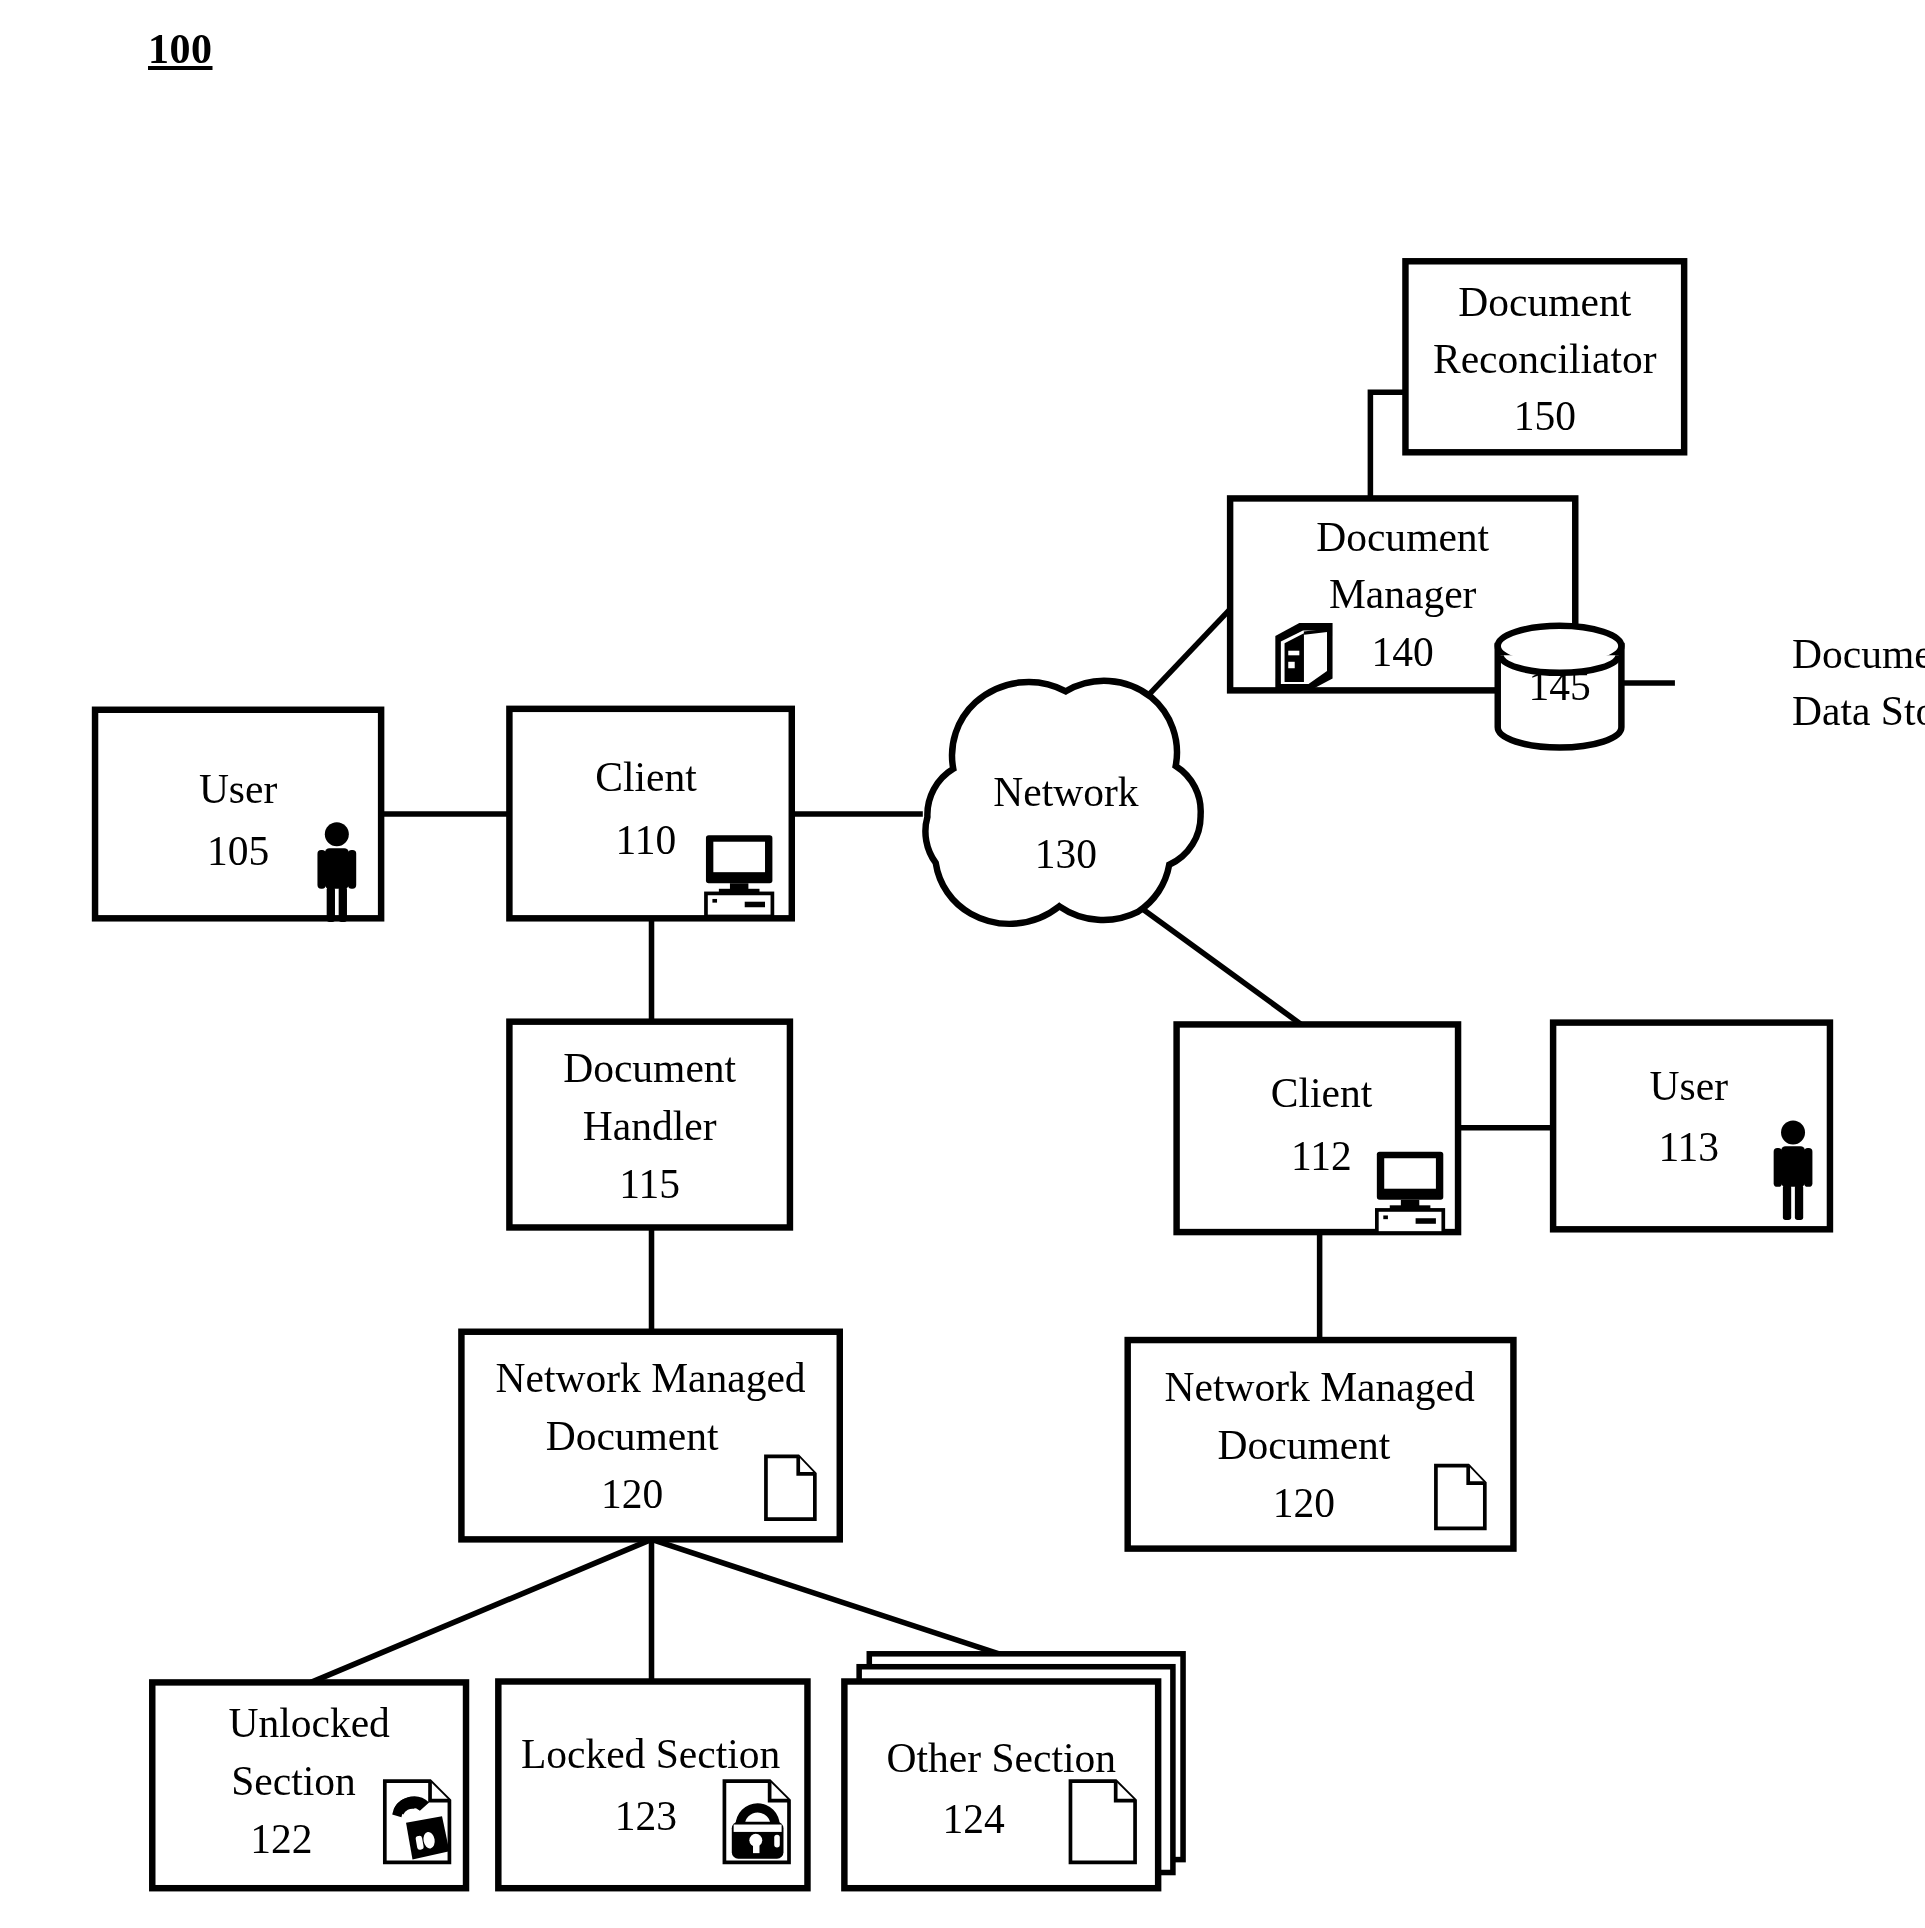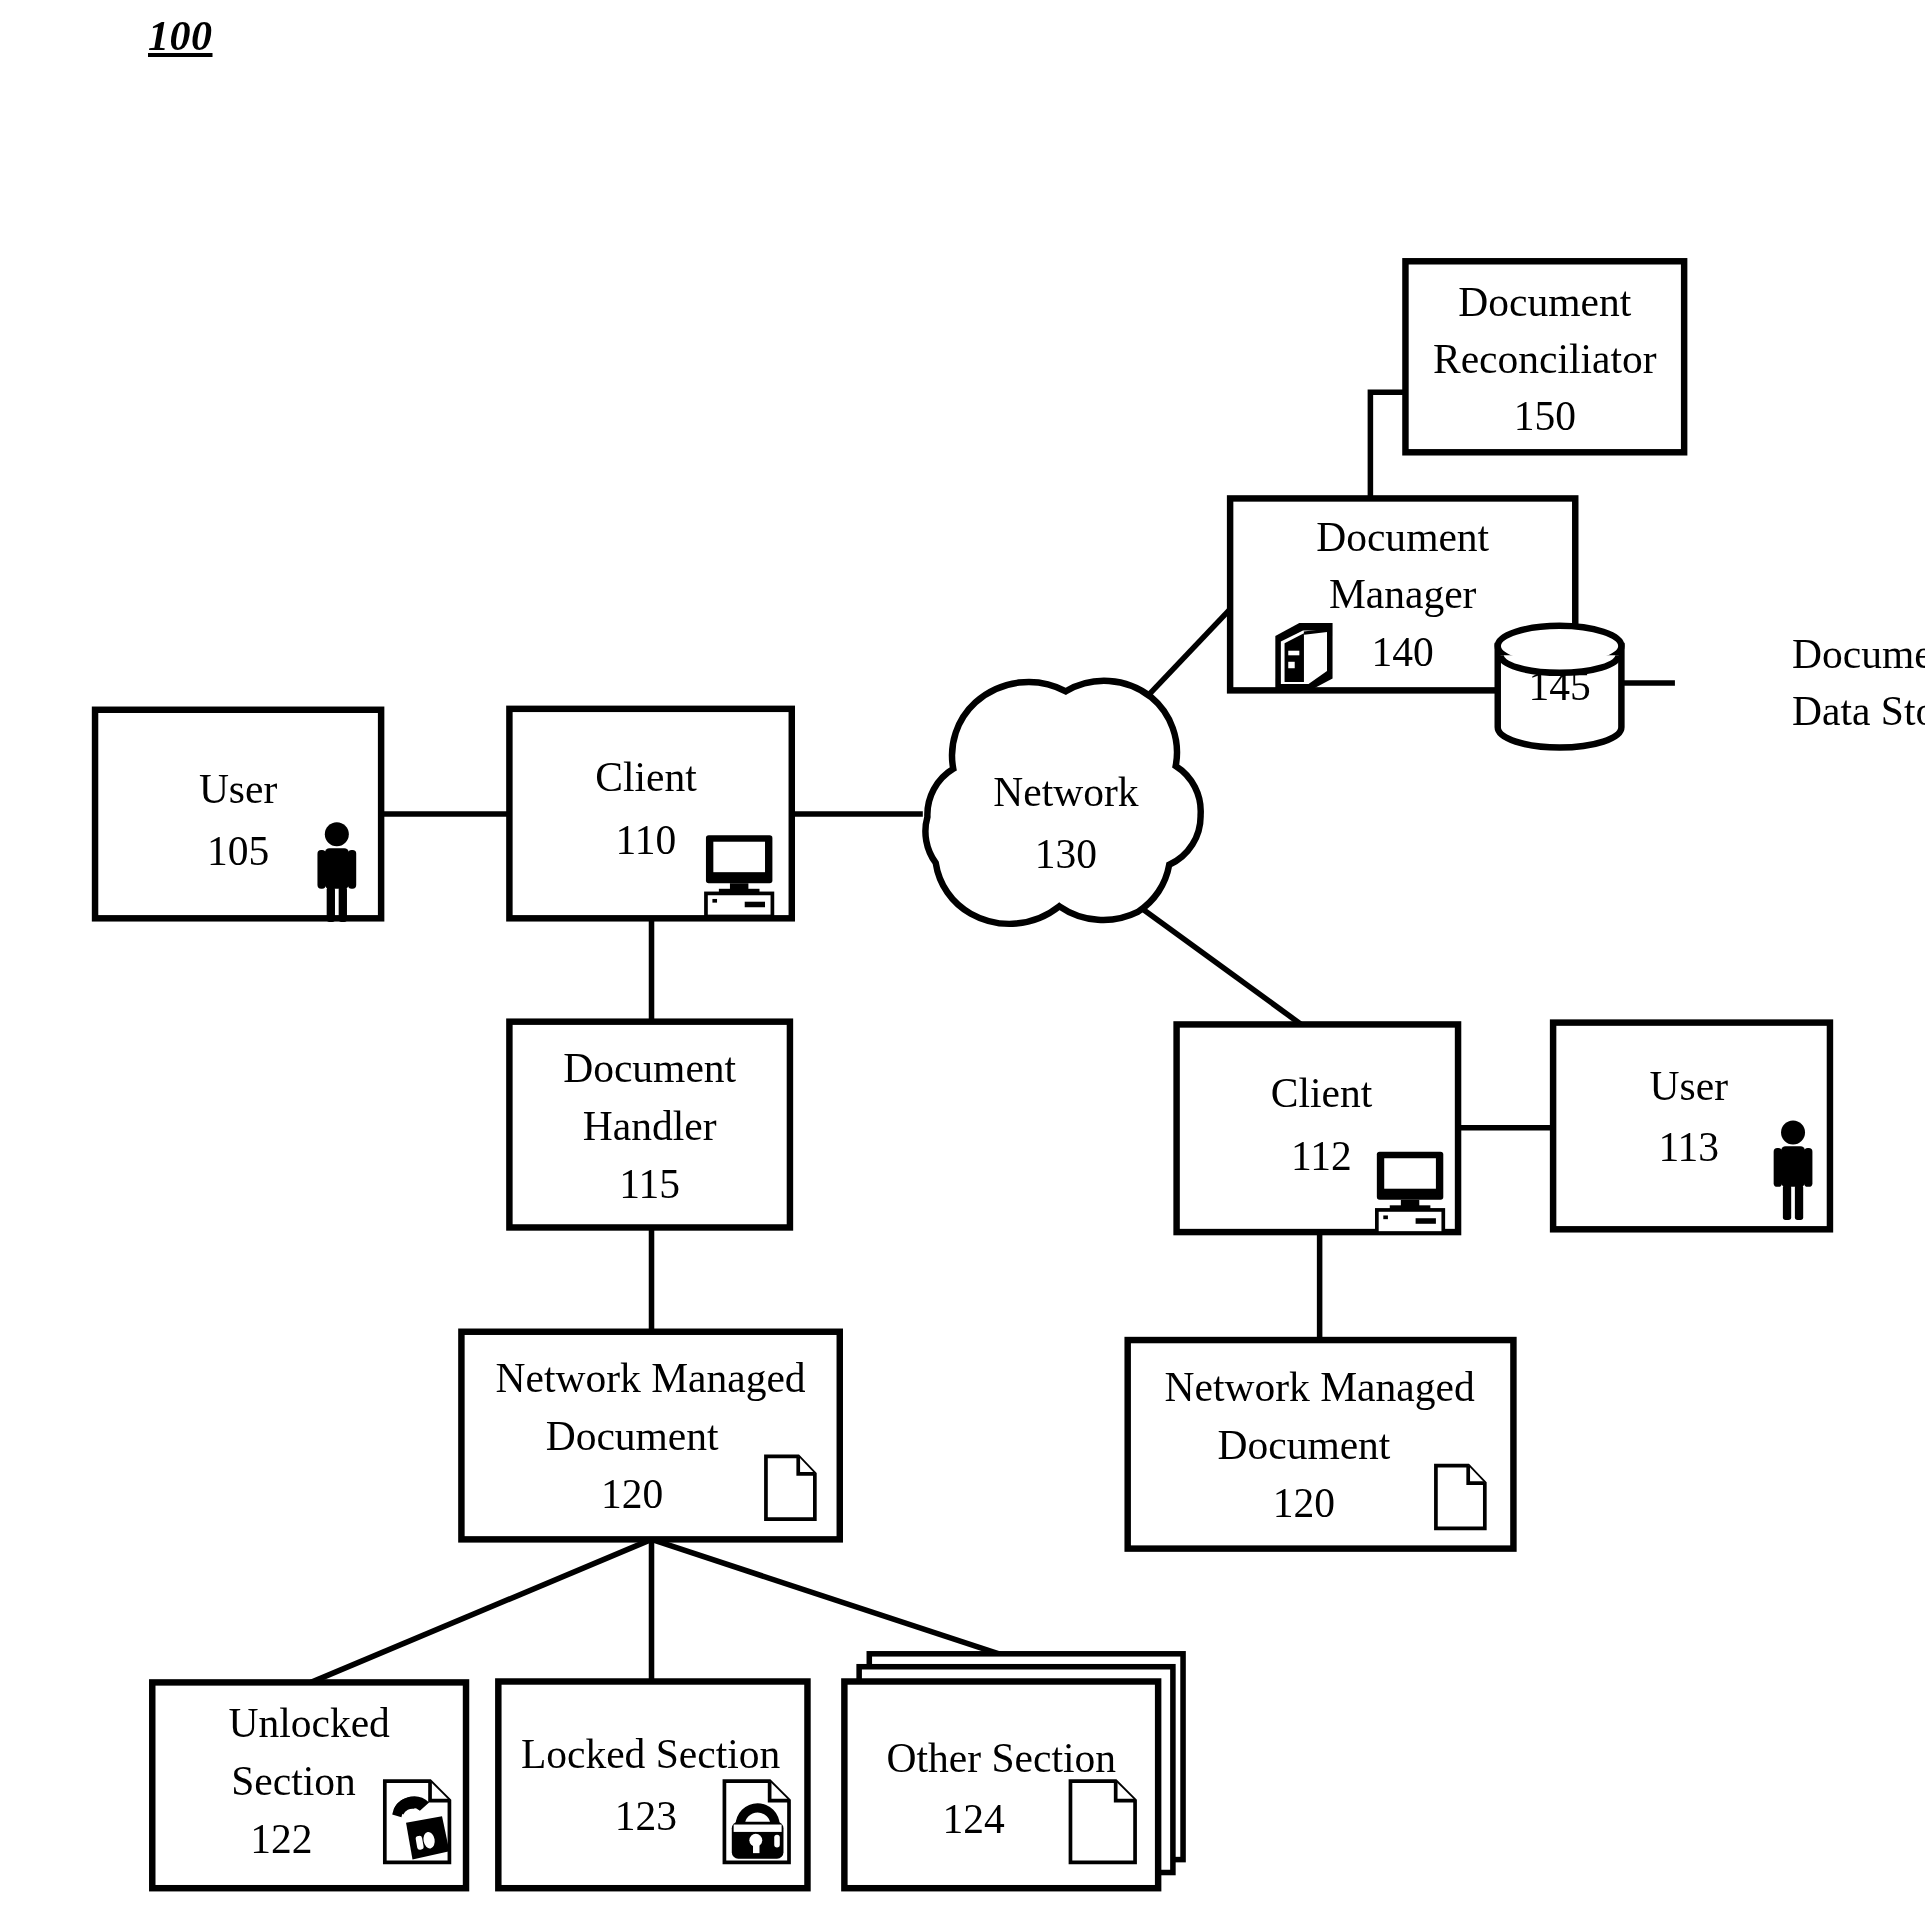--- a/index.html
+++ b/index.html
@@ -16,27 +16,26 @@
     position: relative;
   }
   #figure-root {
     position: relative;
     width: 1925px;
     height: 1928px;
   }
   #figure-label {
     position: absolute;
     left: 148px;
-    top: 12px;
+    top: 25px;
     font-size: 42px;
     font-weight: bold;
     text-decoration: underline;
     letter-spacing: 0.5px;
     font-family: "Liberation Serif", "DejaVu Serif", serif;
-    font-style: italic;
   }
   svg#diagram {
     position: absolute;
     left: 0;
     top: 0;
     width: 1925px;
     height: 1928px;
     display: block;
   }
   svg#diagram text {

